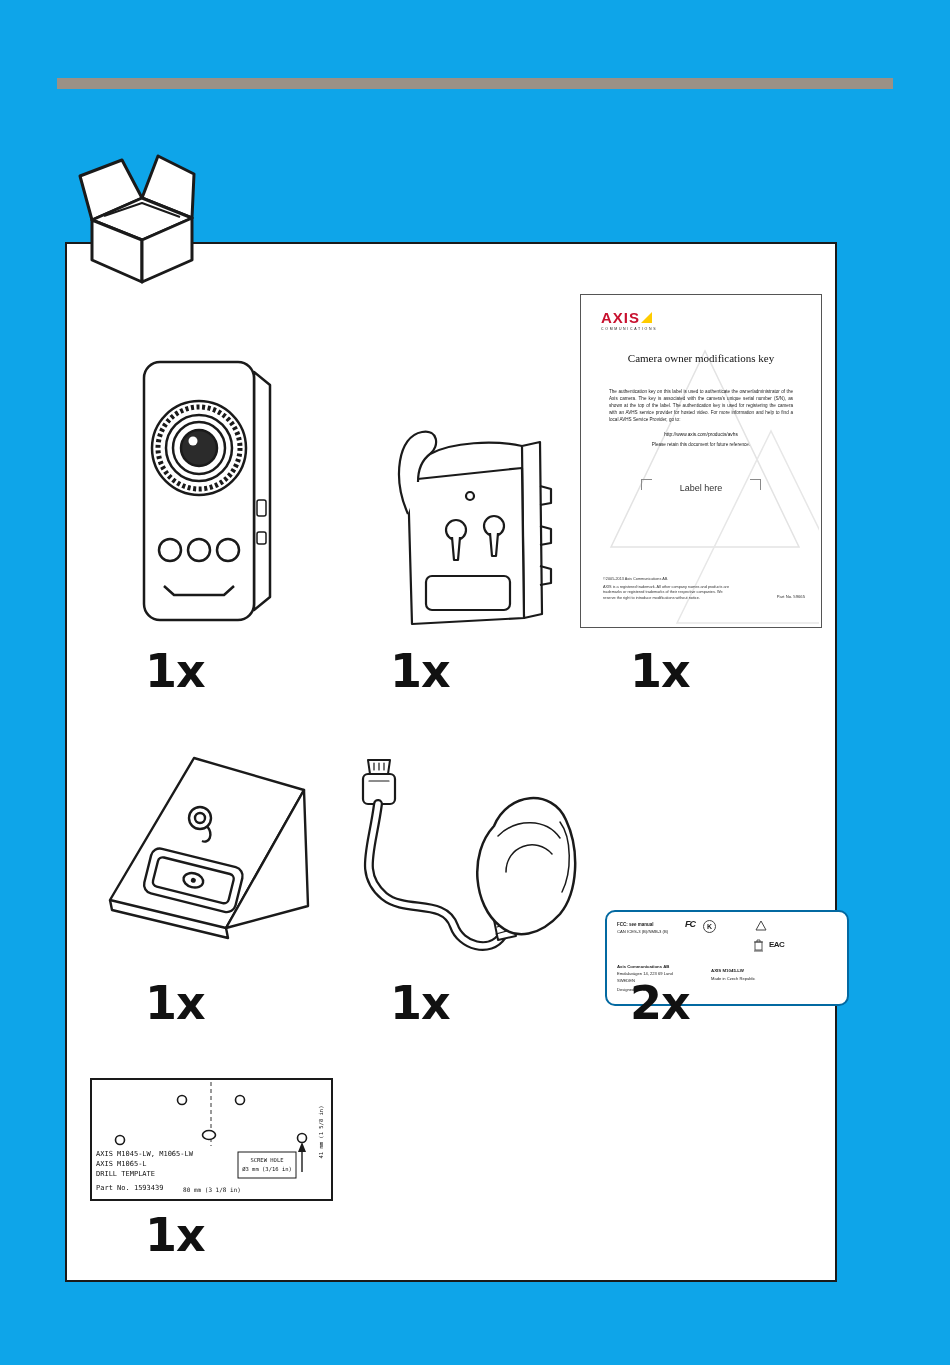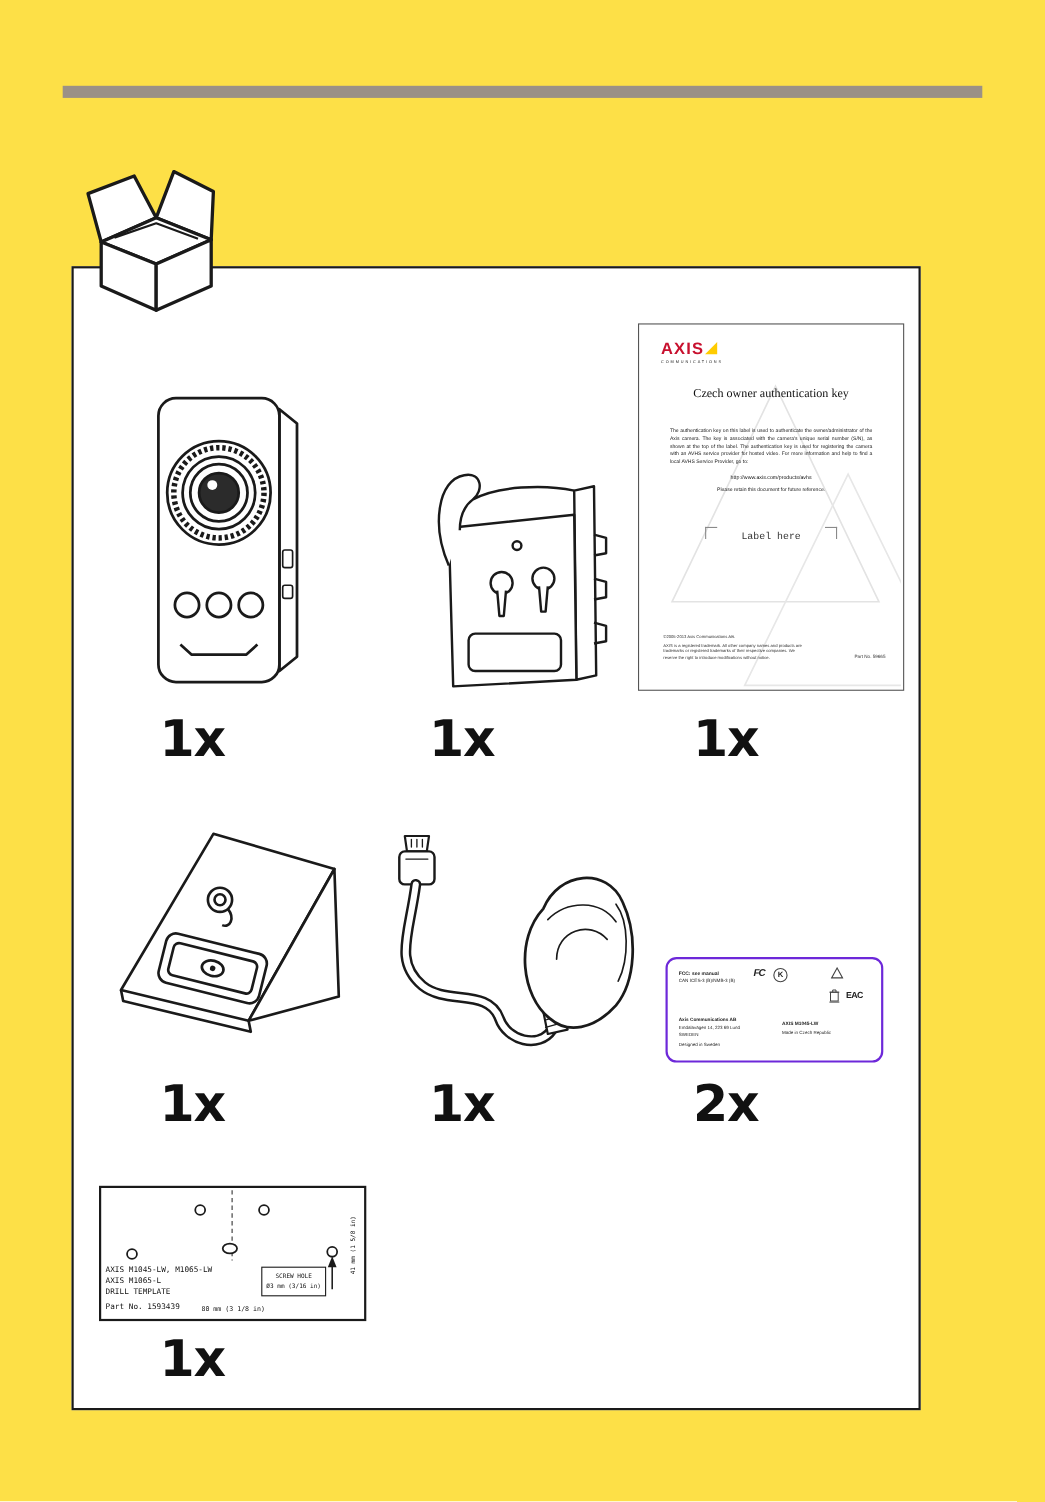--- a/index.html
+++ b/index.html
@@ -1,16 +1,16 @@
 <!DOCTYPE html>
 <html><head>
 <meta charset="utf-8">
 <style>
   html,body{margin:0;padding:0;background:#fff;}
-  .page{position:relative;width:950px;height:1365px;background:#fde047;overflow:hidden;
+  .page{position:relative;width:950px;height:1365px;background:#0ea5e9;overflow:hidden;
         font-family:"Liberation Sans",sans-serif;color:#111;}
   .abs{position:absolute;}
 
   .top-rule{left:57px;top:78px;width:836px;height:11px;background:#9b9186;}
 
   .content-frame{left:65px;top:242px;width:768px;height:1036px;border:2.5px solid #1a1a1a;background:#fff;}
 
   svg.illu{position:absolute;overflow:visible;}
 
   .qty{position:absolute;width:140px;text-align:left;font-family:"DejaVu Sans",sans-serif;
@@ -26,27 +26,27 @@
   .card-title{position:absolute;top:57px;left:0;width:100%;text-align:center;
               font-family:"Liberation Serif",serif;font-size:11px;color:#111;}
   .card-body{position:absolute;top:94px;left:28px;right:28px;font-size:4.6px;line-height:1.5;
              color:#222;text-align:justify;}
   .card-url{position:absolute;top:137px;left:0;width:100%;text-align:center;font-size:4.8px;color:#111;}
   .card-note{position:absolute;top:147px;left:0;width:100%;text-align:center;font-size:4.6px;color:#222;}
   .corner{position:absolute;width:10px;height:10px;}
   .corner-l{left:60px;top:184px;border-left:1px solid #8a8a8a;border-top:1px solid #8a8a8a;}
   .corner-r{right:60px;top:184px;border-right:1px solid #8a8a8a;border-top:1px solid #8a8a8a;}
   .label-here{position:absolute;top:188px;left:0;width:100%;text-align:center;
-              font-family:Liberation Mono, monospace;font-size:9px;color:#333;}
+              font-family:Liberation Sans, sans-serif;font-size:9px;color:#333;}
   .card-footer{position:absolute;left:22px;bottom:24px;width:132px;font-size:3.8px;line-height:1.45;color:#333;}
   .card-footer div{margin-bottom:2px;}
   .card-partno{position:absolute;right:16px;bottom:28px;font-size:4.2px;color:#333;}
 
   
-  .prod-label{left:605px;top:870px;width:194px;height:92px;border:2px solid #6d28d9;border-radius:10px;background:#fff;}
+  .prod-label{left:605px;top:910px;width:194px;height:92px;border:2px solid #0369a1;border-radius:10px;background:#fff;padding-left:46px;}
   .prod-label span, .prod-label div{position:absolute;color:#222;}
   .pl-fcc{left:10px;top:10px;font-size:4.5px;font-weight:bold;}
   .pl-ices{left:10px;top:17px;font-size:4.2px;}
   .pl-fcmark{left:78px;top:7px;font-size:9px;font-weight:bold;font-style:italic;letter-spacing:-1px;color:#333;}
   .pl-kcmark{left:96px;top:8px;font-size:7px;font-weight:bold;border:0.8px solid #444;border-radius:50%;width:11px;height:11px;text-align:center;line-height:11px;}
   .pl-recycle{left:148px;top:6px;}
   .pl-bin{left:146px;top:26px;}
   .pl-eac{left:162px;top:28px;font-size:8px;font-weight:800;letter-spacing:-0.5px;color:#222;text-align:right;}
   .pl-addr1{left:10px;top:52px;font-size:4.3px;font-weight:bold;}
   .pl-addr2{left:10px;top:59px;font-size:4.1px;}
@@ -117,21 +117,21 @@
 
   <div class="abs auth-card">
     <svg class="watermark" width="238" height="330" viewBox="0 0 238 330">
       <path d="M30,252 L124,56 L218,252 Z" fill="none" stroke="#e3e3e3" stroke-width="1.5"></path>
       <path d="M96,328 L190,136 L284,328 Z" fill="none" stroke="#e7e7e7" stroke-width="1.5"></path>
     </svg>
     <div class="logo">
       <span class="logo-text">AXIS</span><span class="logo-tri"></span>
       <div class="logo-sub">COMMUNICATIONS</div>
     </div>
-    <div class="card-title">Czech owner authentication key</div>
+    <div class="card-title">Camera owner modifications key</div>
     <div class="card-body">The authentication key on this label is used to authenticate the owner/administrator of the Axis camera. The key is associated with the camera's unique serial number (S/N), as shown at the top of the label. The authentication key is used for registering the camera with an AVHS service provider for hosted video. For more information and help to find a local AVHS Service Provider, go to:</div>
     <div class="card-url">http://www.axis.com/products/avhs</div>
     <div class="card-note">Please retain this document for future reference.</div>
     <span class="corner corner-l"></span>
     <span class="corner corner-r"></span>
     <div class="label-here">Label here</div>
     <div class="card-footer">
       <div>©2005-2013 Axis Communications AB.</div>
       <div>AXIS is a registered trademark. All other company names and products are trademarks or registered trademarks of their respective companies. We reserve the right to introduce modifications without notice.</div>
     </div>

